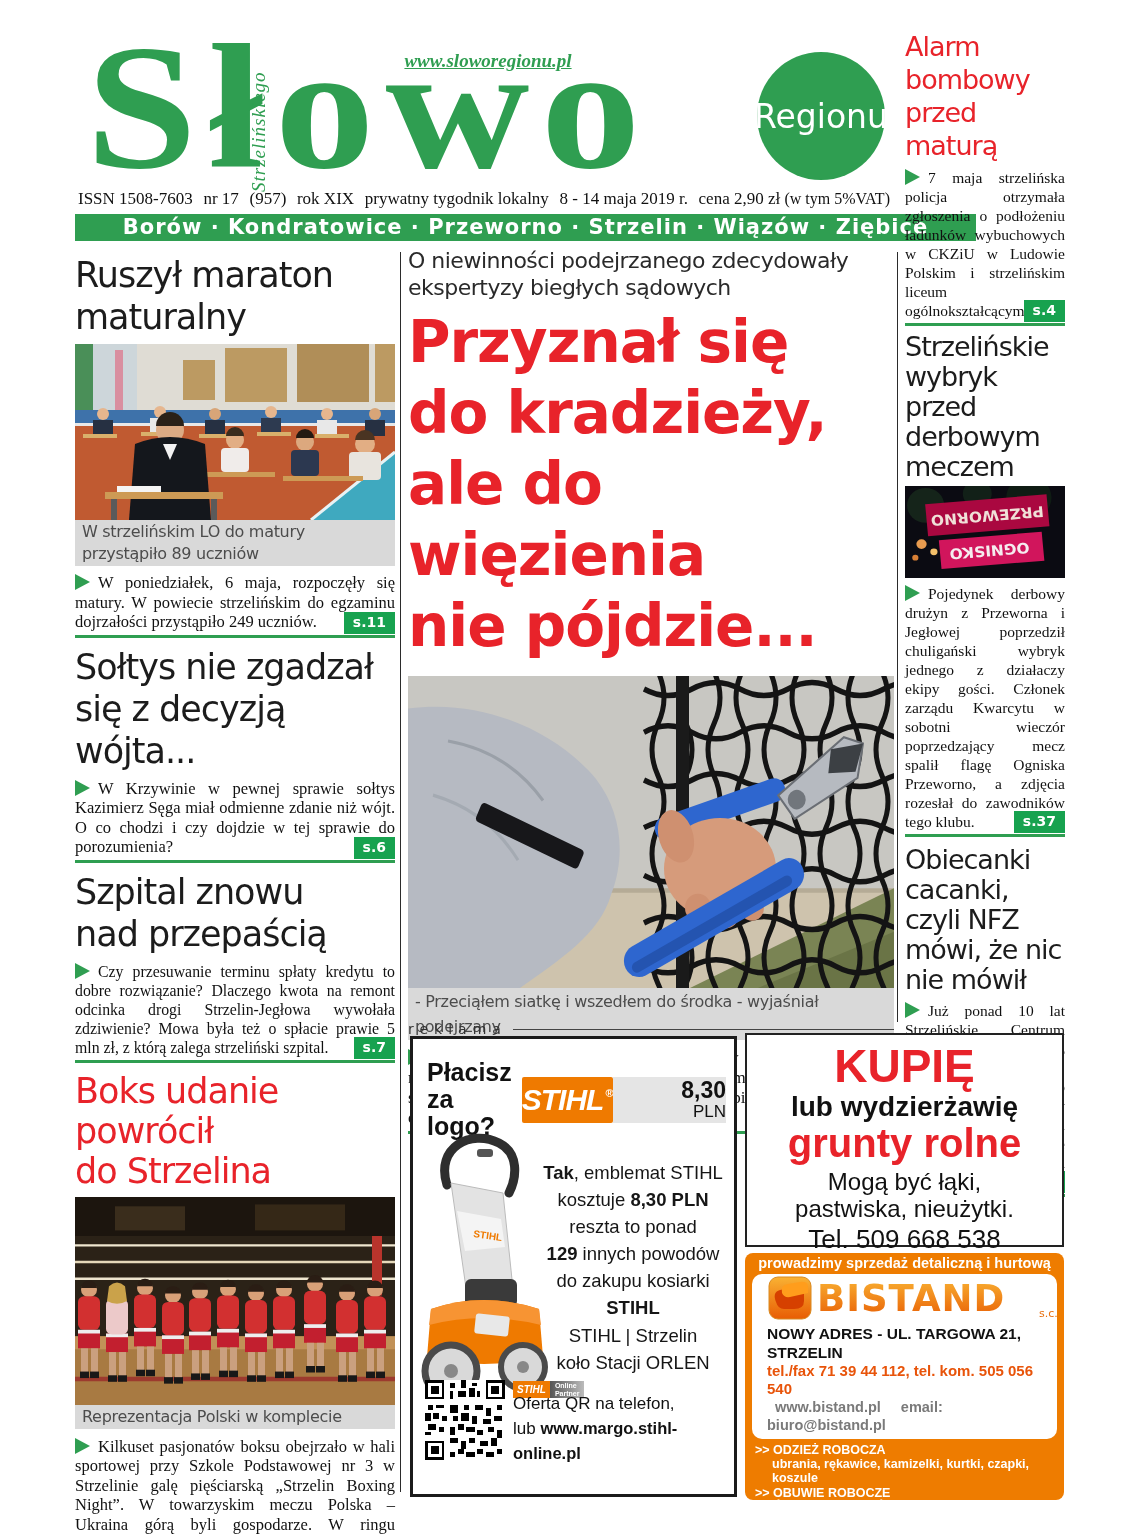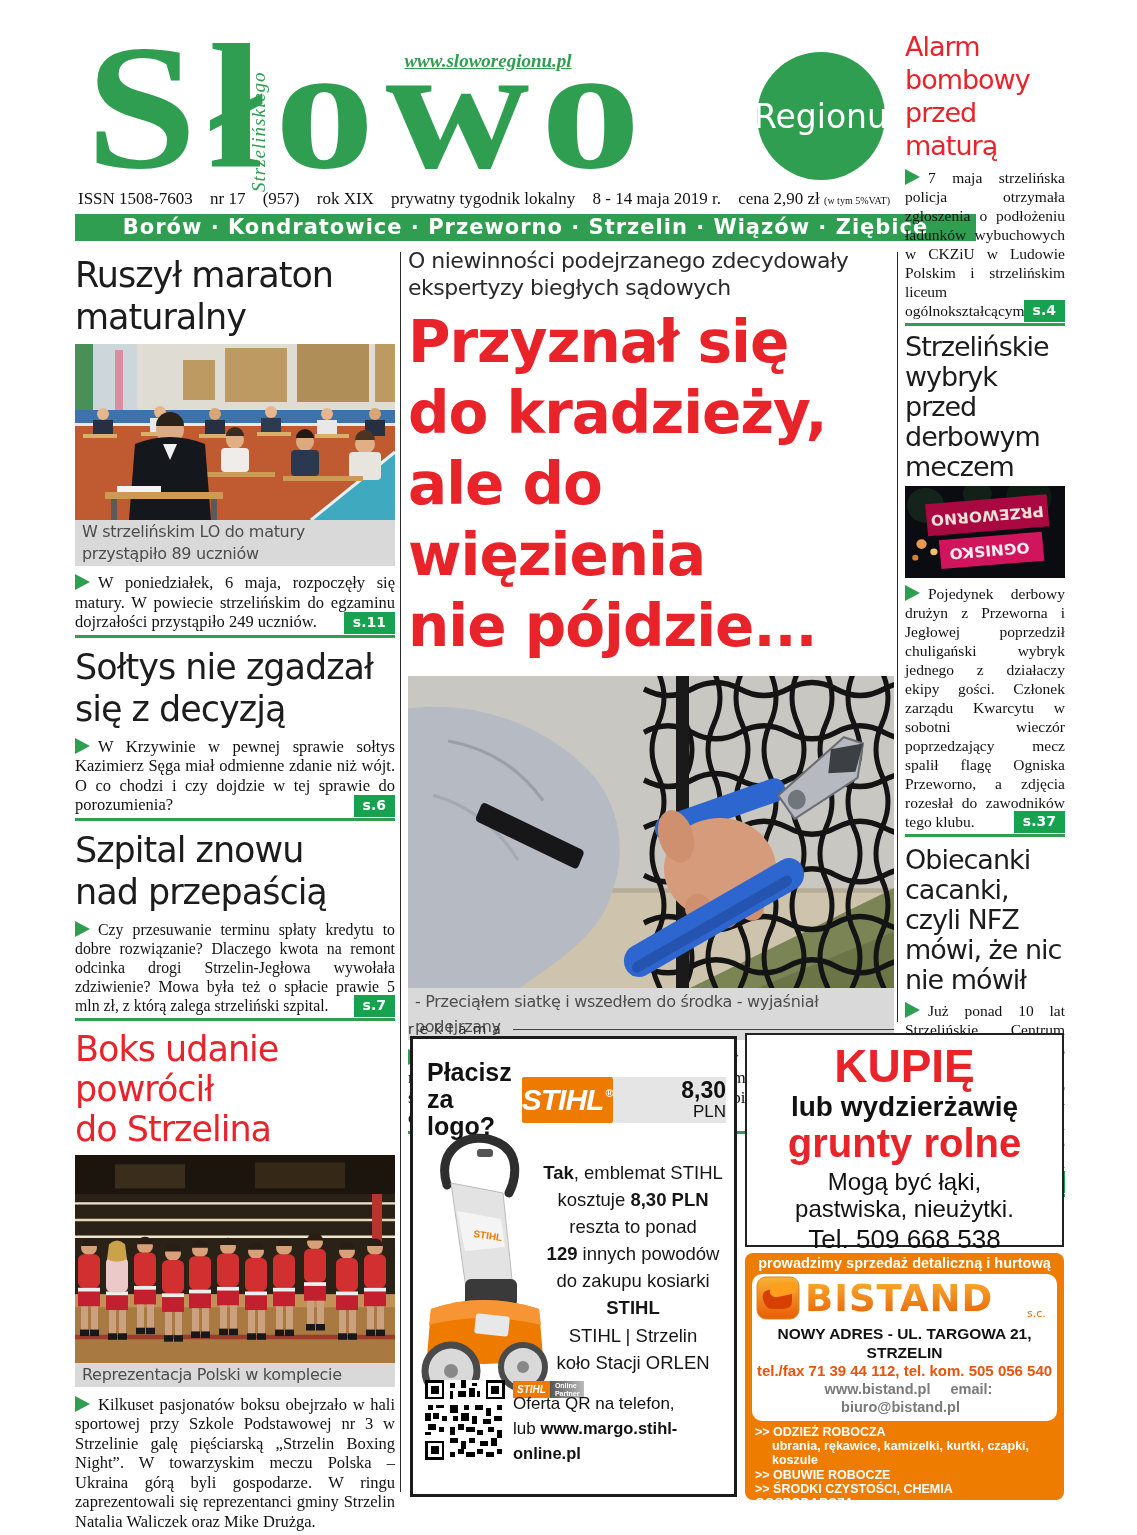--- a/index.html
+++ b/index.html
@@ -10,21 +10,21 @@
        font:bold italic 19px "Liberation Serif",serif;color:#2F9E51;text-decoration:underline;}
   .logo-word{position:absolute;left:86px;top:18px;font:bold 178px/1 "Liberation Serif",serif;
        color:#2F9E51;letter-spacing:10px;transform:scaleX(1.12);transform-origin:left top;white-space:nowrap;}
   .logo-vert{position:absolute;left:248px;top:72px;height:120px;writing-mode:vertical-rl;
        transform:rotate(180deg);font:italic 19px "Liberation Serif",serif;color:#2F9E51;letter-spacing:1px;}
   .logo-circle{position:absolute;left:757px;top:52px;width:128px;height:128px;border-radius:50%;
        background:#2F9E51;display:flex;align-items:center;justify-content:center;
        font:33px "DejaVu Sans",sans-serif;color:#fff;}
   .issn-row{position:absolute;left:78px;top:189px;width:812px;display:flex;justify-content:space-between;
        align-items:baseline;font:17px "Liberation Serif",serif;}
-  .issn-row .vat{font-size:10px;}
+  .issn-row .vat{font-size:16px;}
   .towns{position:absolute;left:75px;top:214px;width:901px;height:27px;background:#2F9E51;
        color:#fff;text-align:center;font:bold 21px/27px "DejaVu Sans",sans-serif;letter-spacing:1px;}
   
   .vline{position:absolute;border-left:1.5px solid #2b2b2b;}
   #vl1{left:400px;top:252px;height:1240px;}
   #vl2{left:897px;top:252px;height:770px;}
   .col{position:absolute;}
   #col-left{left:75px;top:252px;width:320px;}
   #col-center{left:408px;top:245px;width:486px;}
   #col-right{left:905px;top:30px;width:160px;}
@@ -82,21 +82,21 @@
   .st-offer{position:absolute;left:100px;bottom:28px;width:220px;font:17px/24px "Liberation Sans",sans-serif;}
   .st-offer b{font-size:16.5px;}
   #ad-kupie{left:745px;top:1033px;width:319px;height:214px;border:2px solid #222;text-align:center;}
   .k1{font:bold 46px/50px "Liberation Sans",sans-serif;color:#E8232A;margin-top:6px;letter-spacing:0px;}
   .k2{font:bold 28px/31px "Liberation Sans",sans-serif;color:#111;}
   .k3{font:bold 40px/43px "Liberation Sans",sans-serif;color:#E8232A;}
   .k4{font:24px/27px "Liberation Sans",sans-serif;color:#111;margin-top:3px;}
   .k5{font:26px/30px "Liberation Sans",sans-serif;color:#111;margin-top:2px;}
   #ad-bistand{left:745px;top:1253px;width:319px;height:247px;background:#EE7C00;border-radius:8px;overflow:hidden;}
   .b-strip{text-align:center;color:#fff;font:bold 14.5px/21px "Liberation Sans",sans-serif;}
-  .b-card{margin:0 7px;background:#fff;border-radius:10px;text-align:center;padding:2px 0 5px;}
+  .b-card{margin:0 7px;background:#fff;border-radius:10px;text-align:left;padding:2px 15px 5px;}
   .b-addr{font:bold 15.5px/19px "Liberation Sans",sans-serif;color:#111;}
   .b-tel{font:bold 15px/18px "Liberation Sans",sans-serif;color:#E8540A;}
   .b-web{font:bold 14.5px/18px "Liberation Sans",sans-serif;color:#7a7a7a;}
   .b-web span{margin:0 8px;}
   .b-list{color:#fff;font:bold 12.5px/14.2px "Liberation Sans",sans-serif;padding:4px 10px 0;}
   .b-sub{padding-left:17px;font-weight:bold;}
 </style>
 </head>
 <body>
 
@@ -193,20 +193,21 @@
     <div class="cap">W strzelińskim LO do matury przystąpiło 89 uczniów</div>
     <div class="tbody tb-l">
       <span class="arr"></span><span>W poniedziałek, 6 maja, rozpoczęły się matury. W powiecie strzelińskim do egzaminu dojrzałości przystąpiło 249 uczniów.</span>
       <span class="badge">s.11</span>
     </div>
     <div class="rule"></div>
 
     <h2 class="hl hl-l mt8">
       <span>Sołtys nie zgadzał</span>
         <span>się z decyzją</span>
+        <span>wójta...</span>
     </h2>
     <div class="tbody tb-l">
       <span class="arr"></span><span>W Krzywinie w pewnej sprawie sołtys Kazimierz Sęga miał odmienne zdanie niż wójt. O co chodzi i czy dojdzie w tej sprawie do porozumienia?</span>
       <span class="badge">s.6</span>
     </div>
     <div class="rule"></div>
 
     <h2 class="hl hl-l mt8">
       <span>Szpital znowu</span>
         <span>nad przepaścią</span>

